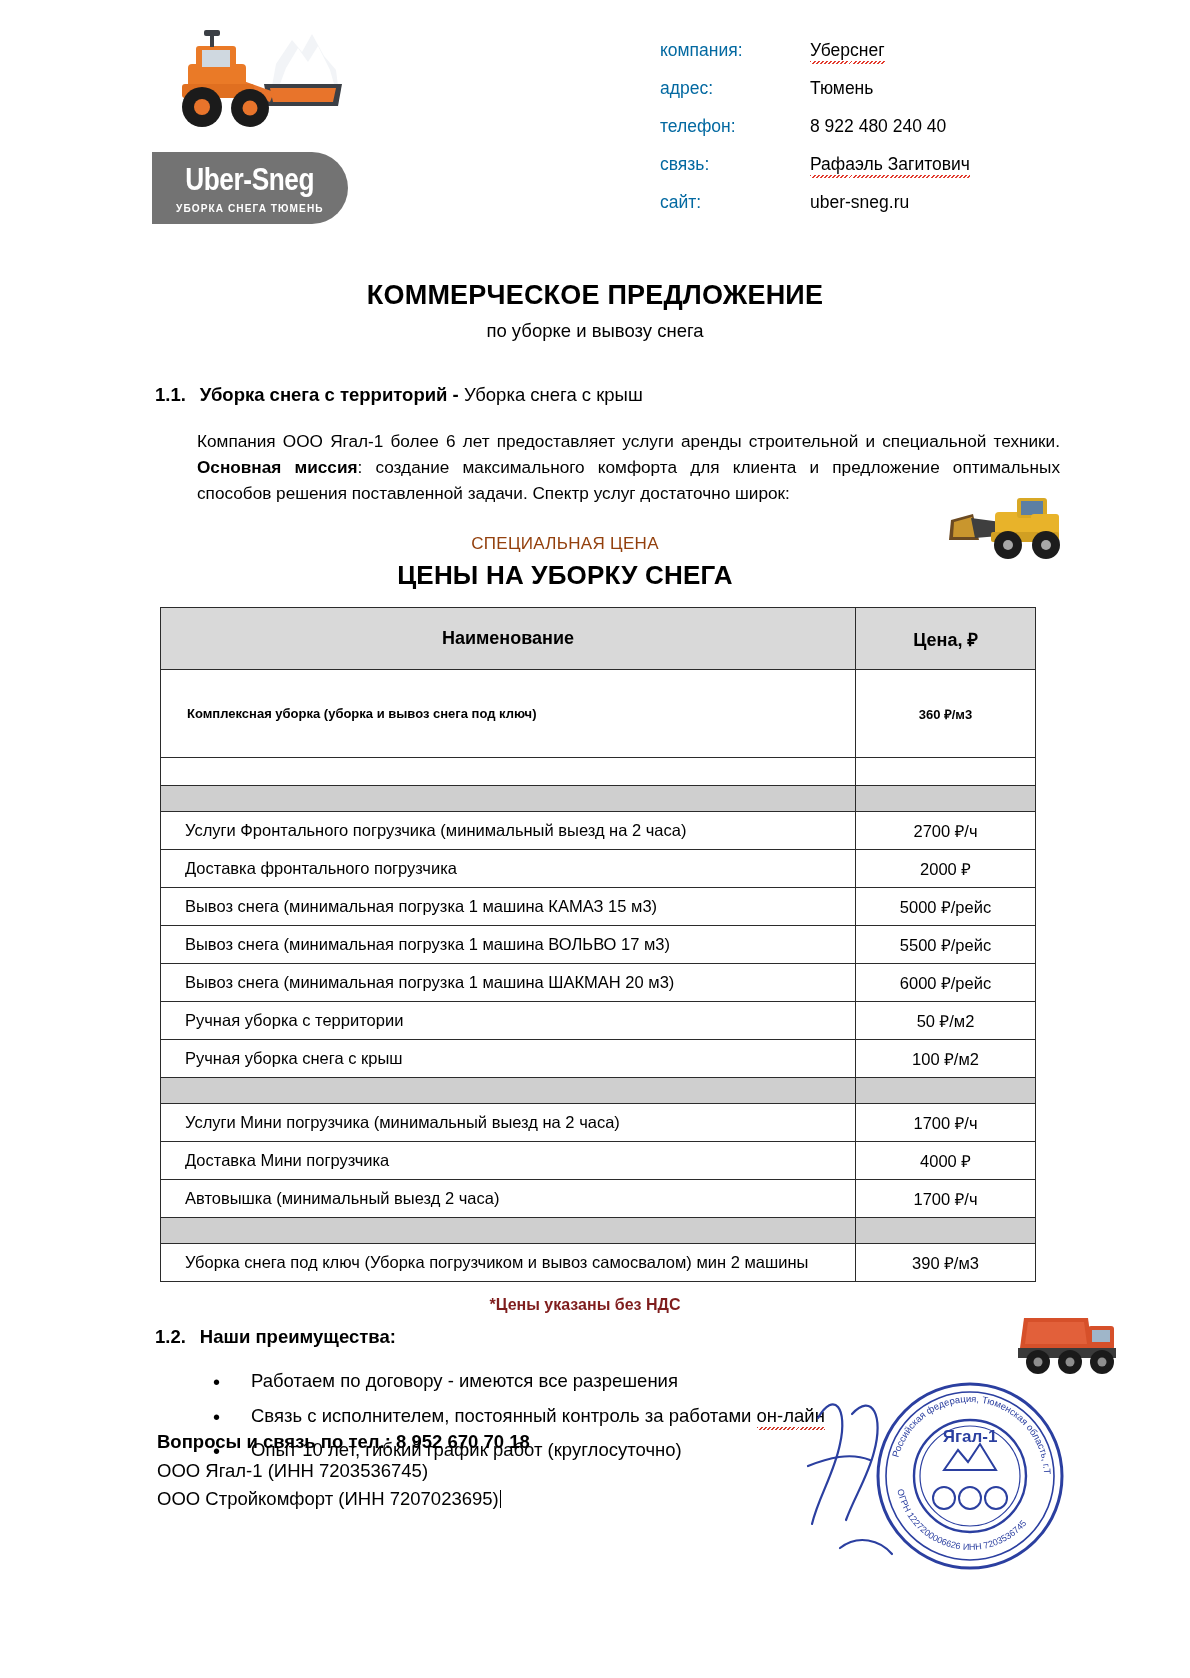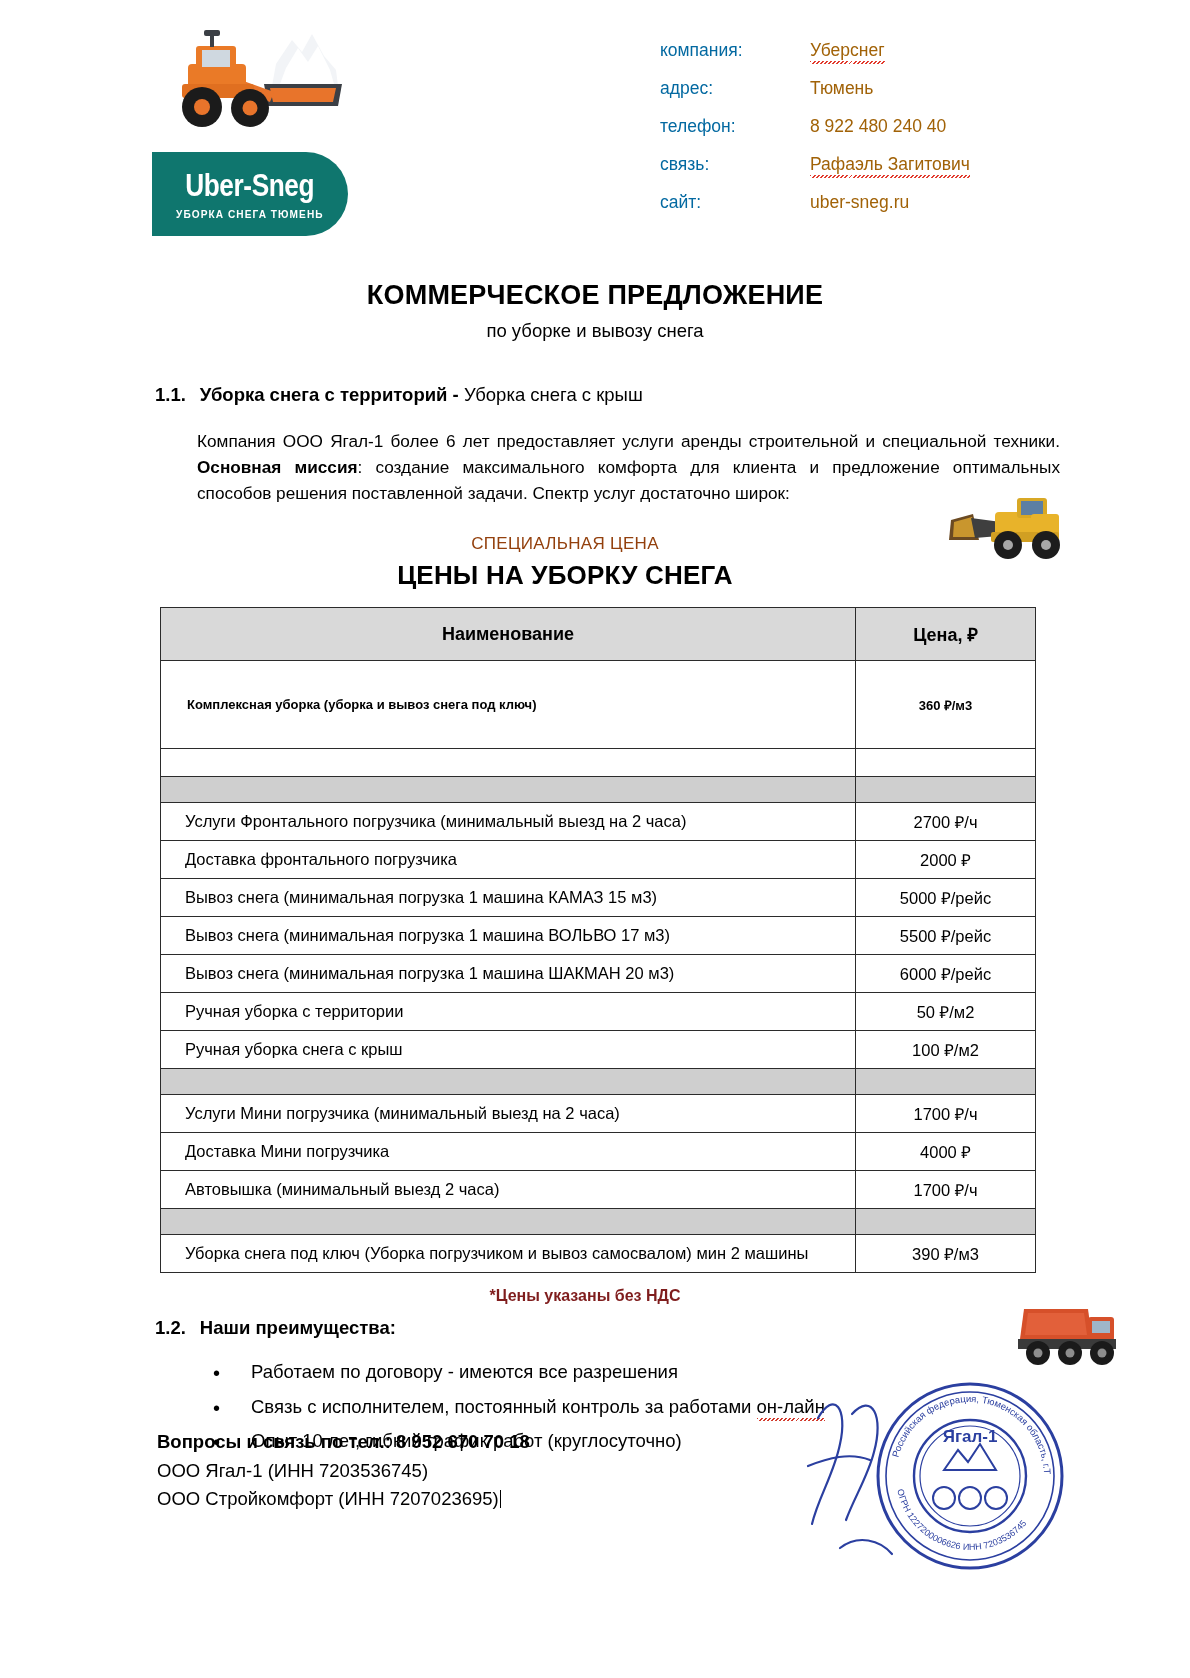--- a/index.html
+++ b/index.html
@@ -38,22 +38,22 @@
   }
   .logo-pic {
     width: 196px;
     height: 128px;
     position: relative;
     background: #ffffff;
     overflow: hidden;
   }
   .logo-plate {
     width: 196px;
-    height: 84px;
-    background: #0f766e;
+    height: 72px;
+    background: #737373;
     border-radius: 0 46px 46px 0;
     display: flex;
     flex-direction: column;
     align-items: center;
     justify-content: center;
     margin-top: 2px;
   }
   .logo-plate .brand {
     color: #ffffff;
     font-family: "Liberation Sans", sans-serif;
@@ -78,21 +78,21 @@
     width: 420px;
     padding-top: 18px;
   }
   .contact-row {
     display: flex;
     align-items: baseline;
     height: 38px;
     font-size: 17.5px;
   }
   .contact-label { width: 150px; flex: 0 0 150px; color:#0369a1; }
-  .contact-value { color:#a16207; position: relative; }
+  .contact-value { color:#000000; position: relative; }
   .spellmark { text-decoration: none; position: relative; }
   .spellmark::after {
     content: "";
     position: absolute;
     left: 0; right: 0; bottom: -3px;
     height: 3px;
     background-image: repeating-linear-gradient(
       135deg, #e23b2e 0 1.4px, transparent 1.4px 2.9px);
   }
 
@@ -167,21 +167,21 @@
   }
   table.price td, table.price th {
     border: 1.2px solid #2b2b2b;
     padding: 0 14px;
     font-size: 16.5px;
     vertical-align: middle;
   }
   table.price th.col-name, table.price th.col-price {
     background: #d9d9d9;
     font-weight: bold;
-    height: 53px;
+    height: 62px;
     font-size: 18px;
     text-align: center;
   }
   .col-name { width: 695px; }
   .col-price { width: 180px; text-align: center; }
 
   tr.row-main td {
     height: 88px;
     font-weight: bold;
     font-size: 13px;

